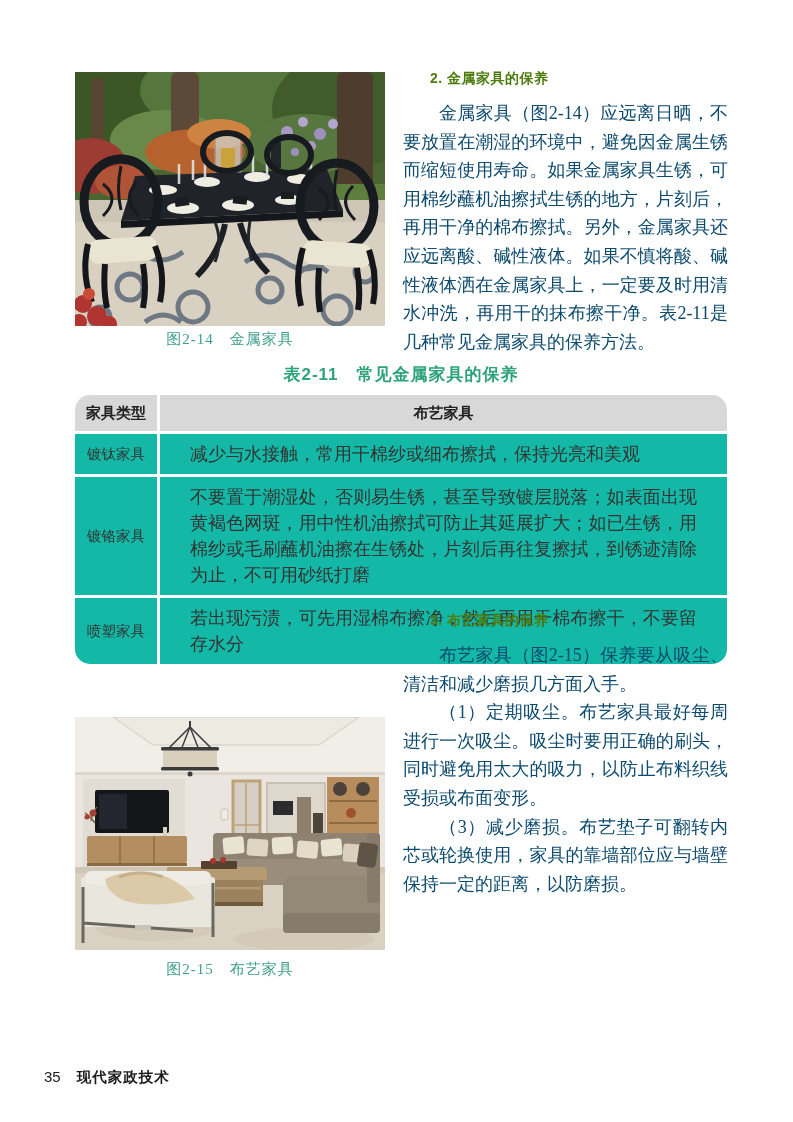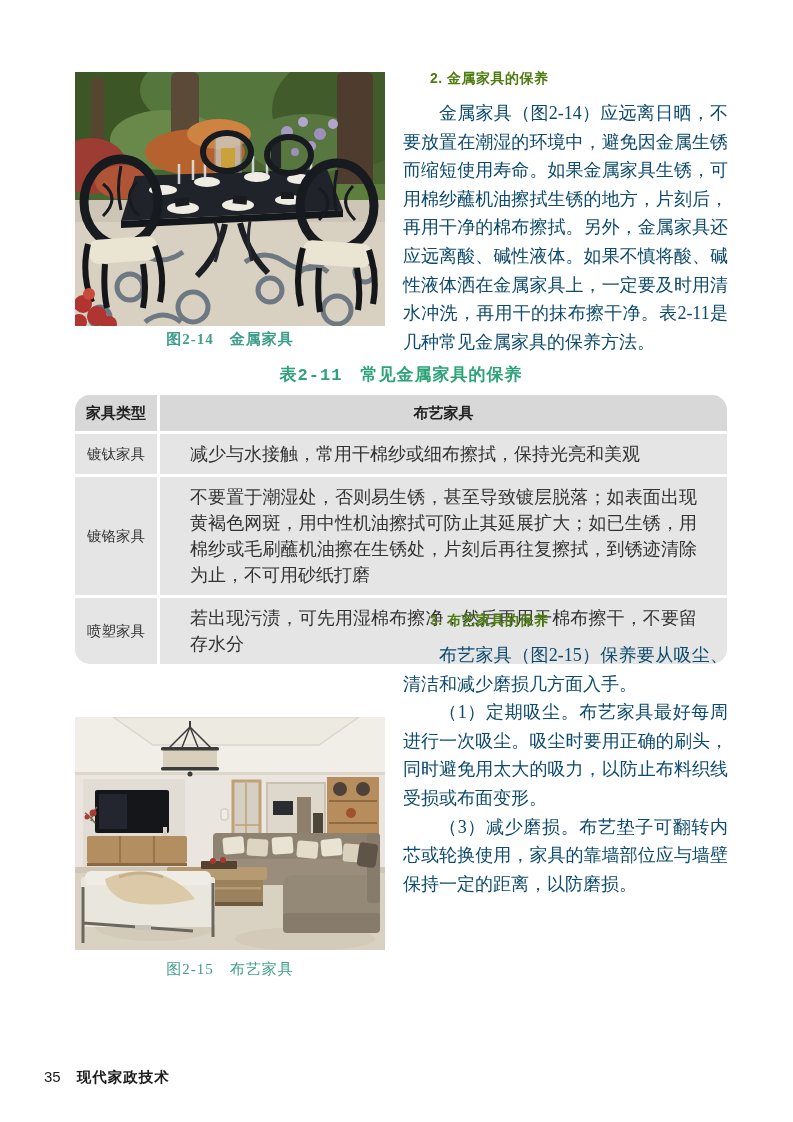--- a/index.html
+++ b/index.html
@@ -12,47 +12,47 @@
   }
   .fig { position:absolute; width:310px; }
   .fig1 { left:75px; top:72px; height:254px; }
   .fig2 { left:75px; top:717px; height:233px; }
   .fig svg { display:block; width:100%; height:100%; }
   .figcap {
     position:absolute; left:75px; width:310px; text-align:center;
     font-size:15px; color:#3e9e8b; letter-spacing:1px;
     font-family:"Liberation Serif","DejaVu Serif",serif;
   }
-  .cap1 { top:330px;font-weight:bold; }
+  .cap1 { top:330px; }
   .cap2 { top:960px; }
 
   .sec { position:absolute; width:325px; }
   .sec2 { left:403px; top:70px; }
   .sec3 { left:403px; top:612px; }
   .sec h3 {
     font-family:"Liberation Sans","DejaVu Sans",sans-serif;
     font-size:14px; font-weight:bold; color:#4d7c0f;
     padding-left:27px; margin-bottom:11px; letter-spacing:0.5px;
   }
   .sec p {
     font-size:18px; line-height:28.6px; text-align:justify;
     text-indent:2em; color:#0c4a6e;
   }
 
   .table-title {
     position:absolute; left:75px; top:363px; width:652px; text-align:center;
-    font-family:Liberation Mono, monospace;
+    font-family:Liberation Sans, sans-serif;
     font-size:17px; font-weight:bold; color:#2ca379; letter-spacing:1px;
   }
   .gtable {
     position:absolute; left:75px; top:395px; width:652px;
     display:grid; grid-template-columns:82px 1fr; gap:3px;
     border-radius:15px; overflow:hidden;
   }
-  .gtable .cell { background:#e5e5e5; }
+  .gtable .cell { background:#14b8a6; }
   .gtable .hcell {
     background:#d8d8d8; height:36px;
     display:flex; align-items:center; justify-content:center;
     font-family:"Liberation Sans","DejaVu Sans",sans-serif;
     font-size:15px; font-weight:bold; color:#222;
   }
   .gtable .tcell {
     display:flex; align-items:center; justify-content:center;
     font-size:14.5px; color:#333; padding:8px 4px; text-align:center;
   }

